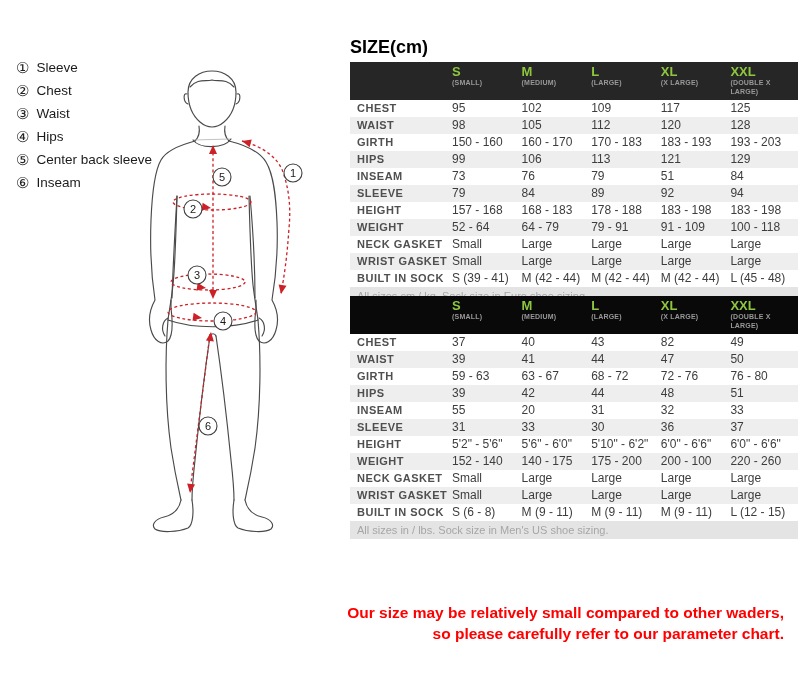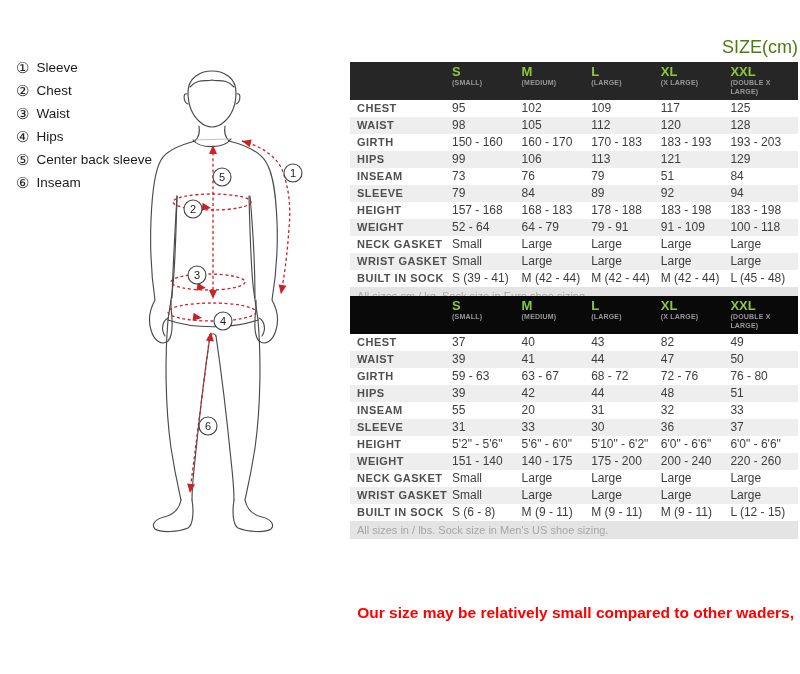--- a/index.html
+++ b/index.html
@@ -14,37 +14,37 @@
   .bd{stroke:#4a4a4a;fill:none;stroke-width:1.15;stroke-linecap:round;stroke-linejoin:round;}
   .bd-faint{stroke:#b4b4b4;fill:none;stroke-width:0.8;}
   .rd{stroke:#cb2127;fill:none;stroke-width:1.3;stroke-dasharray:3 2.6;}
   .ah{fill:#cb2127;stroke:none;}
   .mk circle{fill:#fff;stroke:#3f3f3f;stroke-width:1.1;}
   .mk text{font-family:"Liberation Sans",sans-serif;font-size:11px;fill:#1a1a1a;text-anchor:middle;}
   
   .tblock{position:absolute;left:350px;width:448px;}
   .tblock.cm{top:36px;}
   .tblock.inch{top:296px;}
-  .tbl-title{text-align:right;font-size:18px;font-weight:normal;color:#4d7c0f;line-height:22px;margin-bottom:4px;}
+  .tbl-title{text-align:left;font-size:18px;font-weight:bold;color:#000000;line-height:22px;margin-bottom:4px;}
   table.size{width:100%;border-collapse:collapse;table-layout:fixed;}
   col.lcol{width:100px;}
   thead th{text-align:left;vertical-align:top;padding:3px 0 4px 2px;}
   .cm thead th{background:#262626;}
   .inch thead th{background:#090909;}
   .size-letter{color:#8ec73e;font-size:13px;font-weight:bold;line-height:13px;}
   .size-sub{color:#989898;font-size:7px;font-weight:bold;line-height:9px;letter-spacing:.2px;}
   tbody th.rlabel{font-size:11px;font-weight:bold;color:#4f4f4f;text-align:left;
                   padding:0 0 0 7px;letter-spacing:.5px;height:17px;line-height:17px;white-space:nowrap;}
   tbody td.val{font-size:12px;color:#3d3d3d;text-align:left;padding:0 0 0 2px;
                height:17px;line-height:17px;white-space:nowrap;}
   tbody tr:nth-child(even){background:#eeeeee;}
   .footnote{background:#e4e4e4;color:#a6a6a6;font-size:11px;line-height:16px;
             padding:1px 12px 1px 7px;margin-top:0;}
   
-  .note{position:absolute;right:6px;top:602px;text-align:right;color:#fe0000;
+  .note{position:absolute;right:16px;top:602px;text-align:right;color:#fe0000;
         font-weight:bold;font-size:15.5px;line-height:21px;}
 </style>
 </head>
 <body>
 
 <div class="page">
 
   <div class="legend">
     <div class="legend-item">
       <span class="legend-num">①</span>
@@ -365,24 +365,24 @@
         <tr>
           <th class="rlabel">HEIGHT</th>
           <td class="val">5'2" - 5'6"</td>
           <td class="val">5'6" - 6'0"</td>
           <td class="val">5'10" - 6'2"</td>
           <td class="val">6'0" - 6'6"</td>
           <td class="val">6'0" - 6'6"</td>
         </tr>
         <tr>
           <th class="rlabel">WEIGHT</th>
-          <td class="val">151 - 140</td>
+          <td class="val">152 - 140</td>
           <td class="val">140 - 175</td>
           <td class="val">175 - 200</td>
-          <td class="val">200 - 240</td>
+          <td class="val">200 - 100</td>
           <td class="val">220 - 260</td>
         </tr>
         <tr>
           <th class="rlabel">NECK GASKET</th>
           <td class="val">Small</td>
           <td class="val">Large</td>
           <td class="val">Large</td>
           <td class="val">Large</td>
           <td class="val">Large</td>
         </tr>
@@ -402,15 +402,16 @@
           <td class="val">M (9 - 11)</td>
           <td class="val">L (12 - 15)</td>
         </tr>
       </tbody>
     </table>
     <div class="footnote">All sizes in / lbs. Sock size in Men's US shoe sizing.</div>
   </div>
 
   <div class="note">
     <div>Our size may be relatively small compared to other waders,</div>
+    <div>so please carefully refer to our parameter chart.</div>
   </div>
 
 </div>
 
 </body></html>

